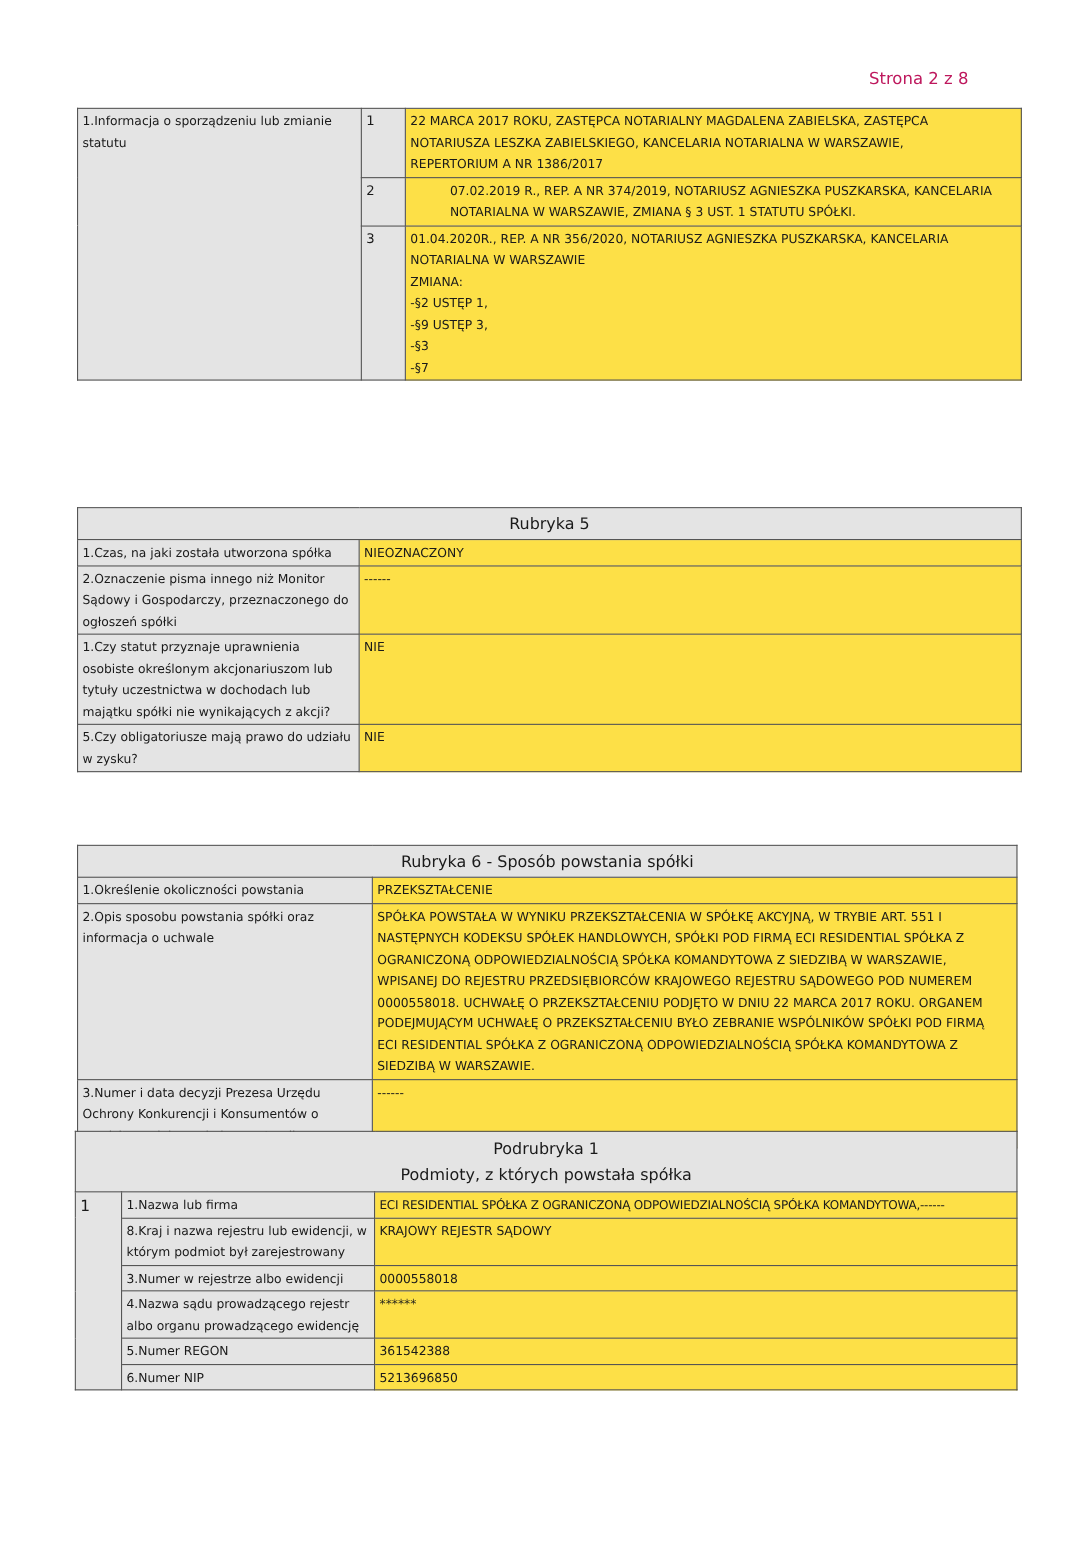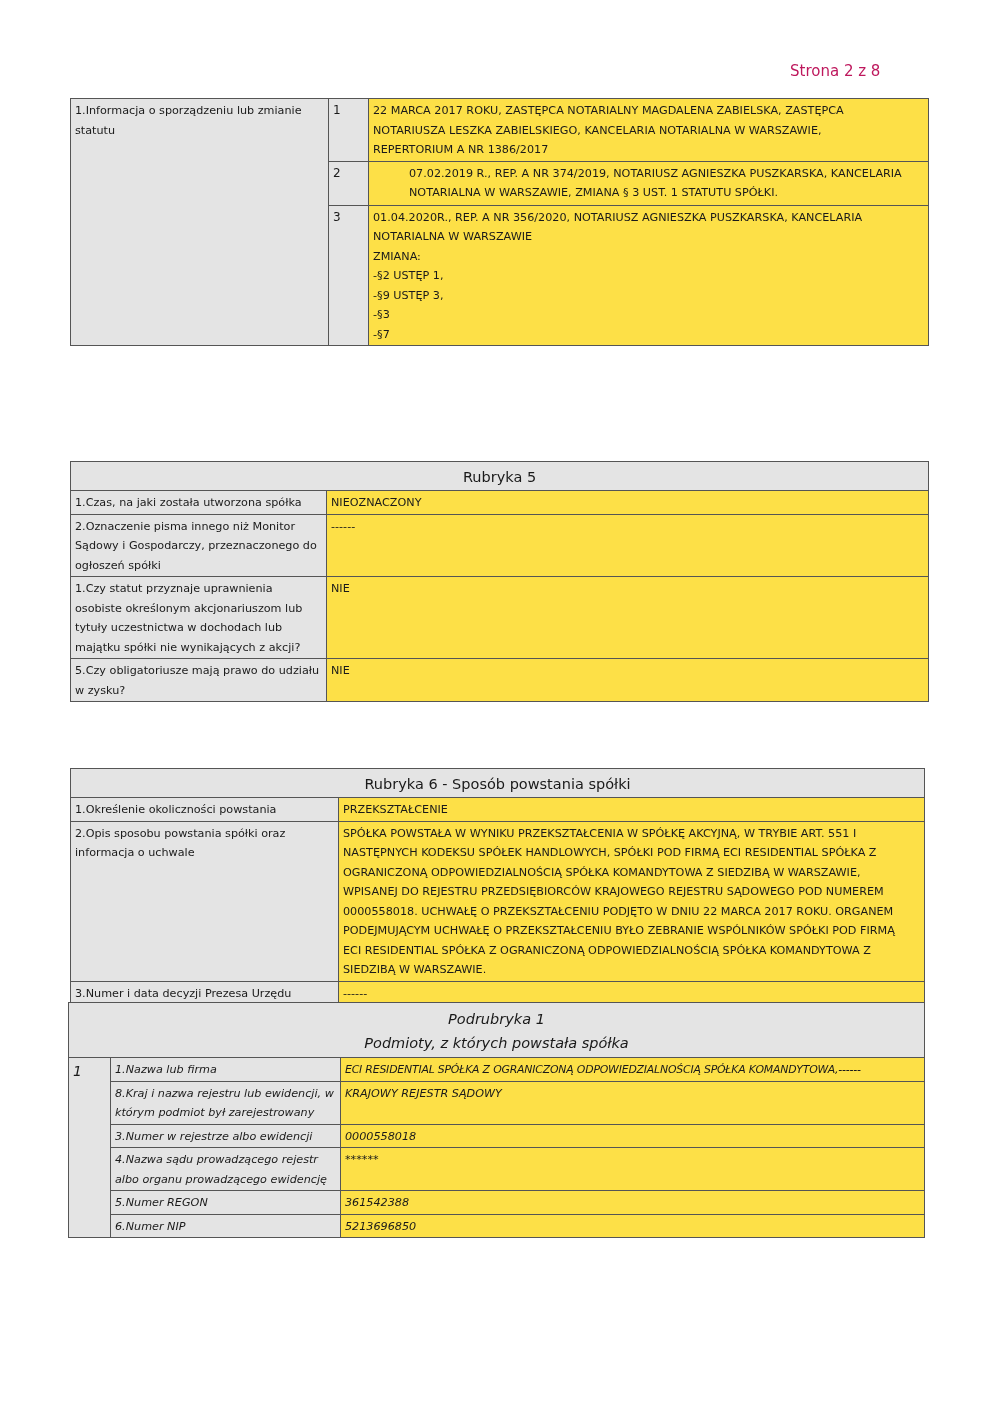--- a/index.html
+++ b/index.html
@@ -115,21 +115,21 @@
     <td class="grey" style="padding-right:32px;">2.Opis sposobu powstania spółki oraz informacja o uchwale</td>
     <td class="white" style="padding-right:8px;">SPÓŁKA POWSTAŁA W WYNIKU PRZEKSZTAŁCENIA W SPÓŁKĘ AKCYJNĄ, W TRYBIE ART. 551 I NASTĘPNYCH KODEKSU SPÓŁEK HANDLOWYCH, SPÓŁKI POD FIRMĄ ECI RESIDENTIAL SPÓŁKA Z OGRANICZONĄ ODPOWIEDZIALNOŚCIĄ SPÓŁKA KOMANDYTOWA Z SIEDZIBĄ W WARSZAWIE, WPISANEJ DO REJESTRU PRZEDSIĘBIORCÓW KRAJOWEGO REJESTRU SĄDOWEGO POD NUMEREM 0000558018. UCHWAŁĘ O PRZEKSZTAŁCENIU PODJĘTO W DNIU 22 MARCA 2017 ROKU. ORGANEM PODEJMUJĄCYM UCHWAŁĘ O PRZEKSZTAŁCENIU BYŁO ZEBRANIE WSPÓLNIKÓW SPÓŁKI POD FIRMĄ ECI RESIDENTIAL SPÓŁKA Z OGRANICZONĄ ODPOWIEDZIALNOŚCIĄ SPÓŁKA KOMANDYTOWA Z SIEDZIBĄ W WARSZAWIE.</td>
   </tr>
   <tr>
     <td class="grey">3.Numer i data decyzji Prezesa Urzędu Ochrony Konkurencji i Konsumentów o zgodzie na dokonanie koncentracji</td>
     <td class="white">------</td>
   </tr>
 </tbody>
   </table>
 
-<table style="top:1002px; left:68px; width:856px;font-style:italic;">
+<table style="top:1028px; left:68px; width:856px;">
   <colgroup>
       <col style="width:42px">
       <col style="width:230px">
       <col style="width:584px">
     </colgroup>
   <tbody>
       <tr>
     <td colspan="3" class="hdr2">
       <span class="line">Podrubryka 1</span>
       <span class="line">Podmioty, z których powstała spółka</span>

